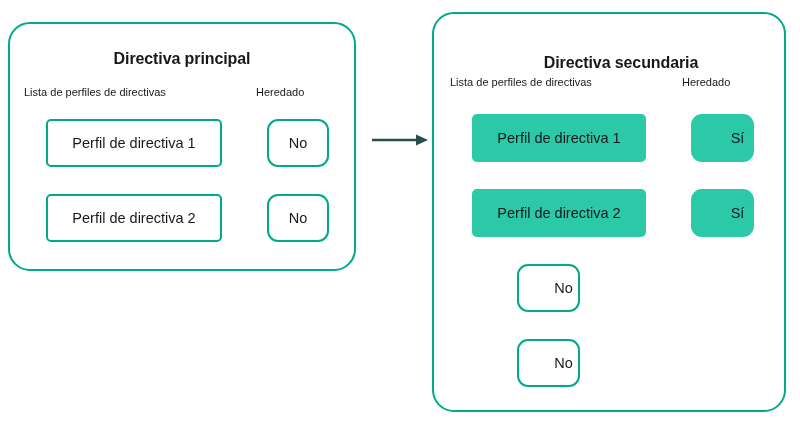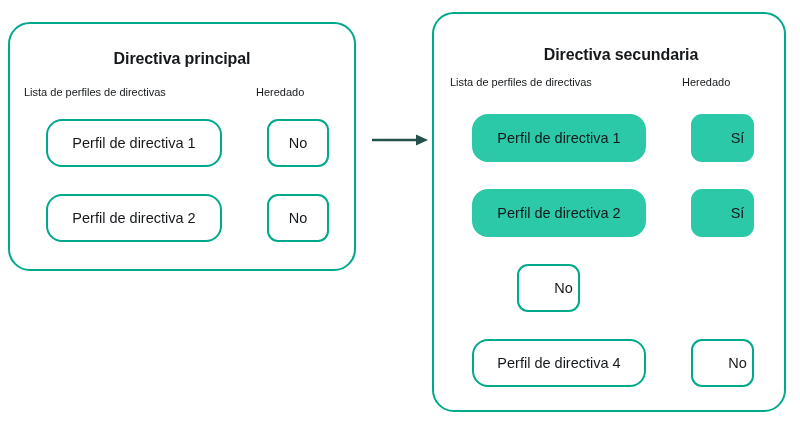--- a/index.html
+++ b/index.html
@@ -34,21 +34,21 @@
     position: absolute;
     left: 0;
     right: 0;
     text-align: center;
     font-size: 16px;
     font-weight: bold;
     color: #16191c;
     letter-spacing: -0.1px;
   }
   #panel-primary   .panel-title { top: 26px; }
-  #panel-secondary .panel-title { top: 32px; padding-left: 24px; }
+  #panel-secondary .panel-title { top: 40px; padding-left: 24px; }
 
   .col-headers {
     position: absolute;
     display: flex;
     align-items: baseline;
     font-size: 11px;
     color: #16191c;
     white-space: nowrap;
   }
   #panel-primary   .col-headers { top: 62px; left: 14px; }
@@ -74,21 +74,21 @@
   }
   .row:last-child { margin-bottom: 0; }
 
   #panel-primary   .row { padding-left: 36px; }
   #panel-secondary .row { padding-left: 38px; }
 
   .profile-box {
     width: 176px;
     height: 48px;
     border: 2px solid #00A98C;
-    border-radius: 16px;
+    border-radius: 5px;
     background: #ffffff;
     display: flex;
     align-items: center;
     justify-content: center;
     font-size: 14.5px;
     color: #16191c;
     white-space: nowrap;
   }
 
   .inherited-box {
@@ -168,19 +168,18 @@
         <div class="inherited-box is-inherited">Sí</div>
       </div>
       <div class="row">
         <div class="profile-box is-inherited">Perfil de directiva 2</div>
         <div class="inherited-box is-inherited">Sí</div>
       </div>
       <div class="row">
         <div class="inherited-box">No</div>
       </div>
       <div class="row">
-        <div class="profile-box">Perfil de directiva 4</div>
         <div class="inherited-box">No</div>
       </div>
     </div>
   </div>
 
 </div>
 
 </body></html>

